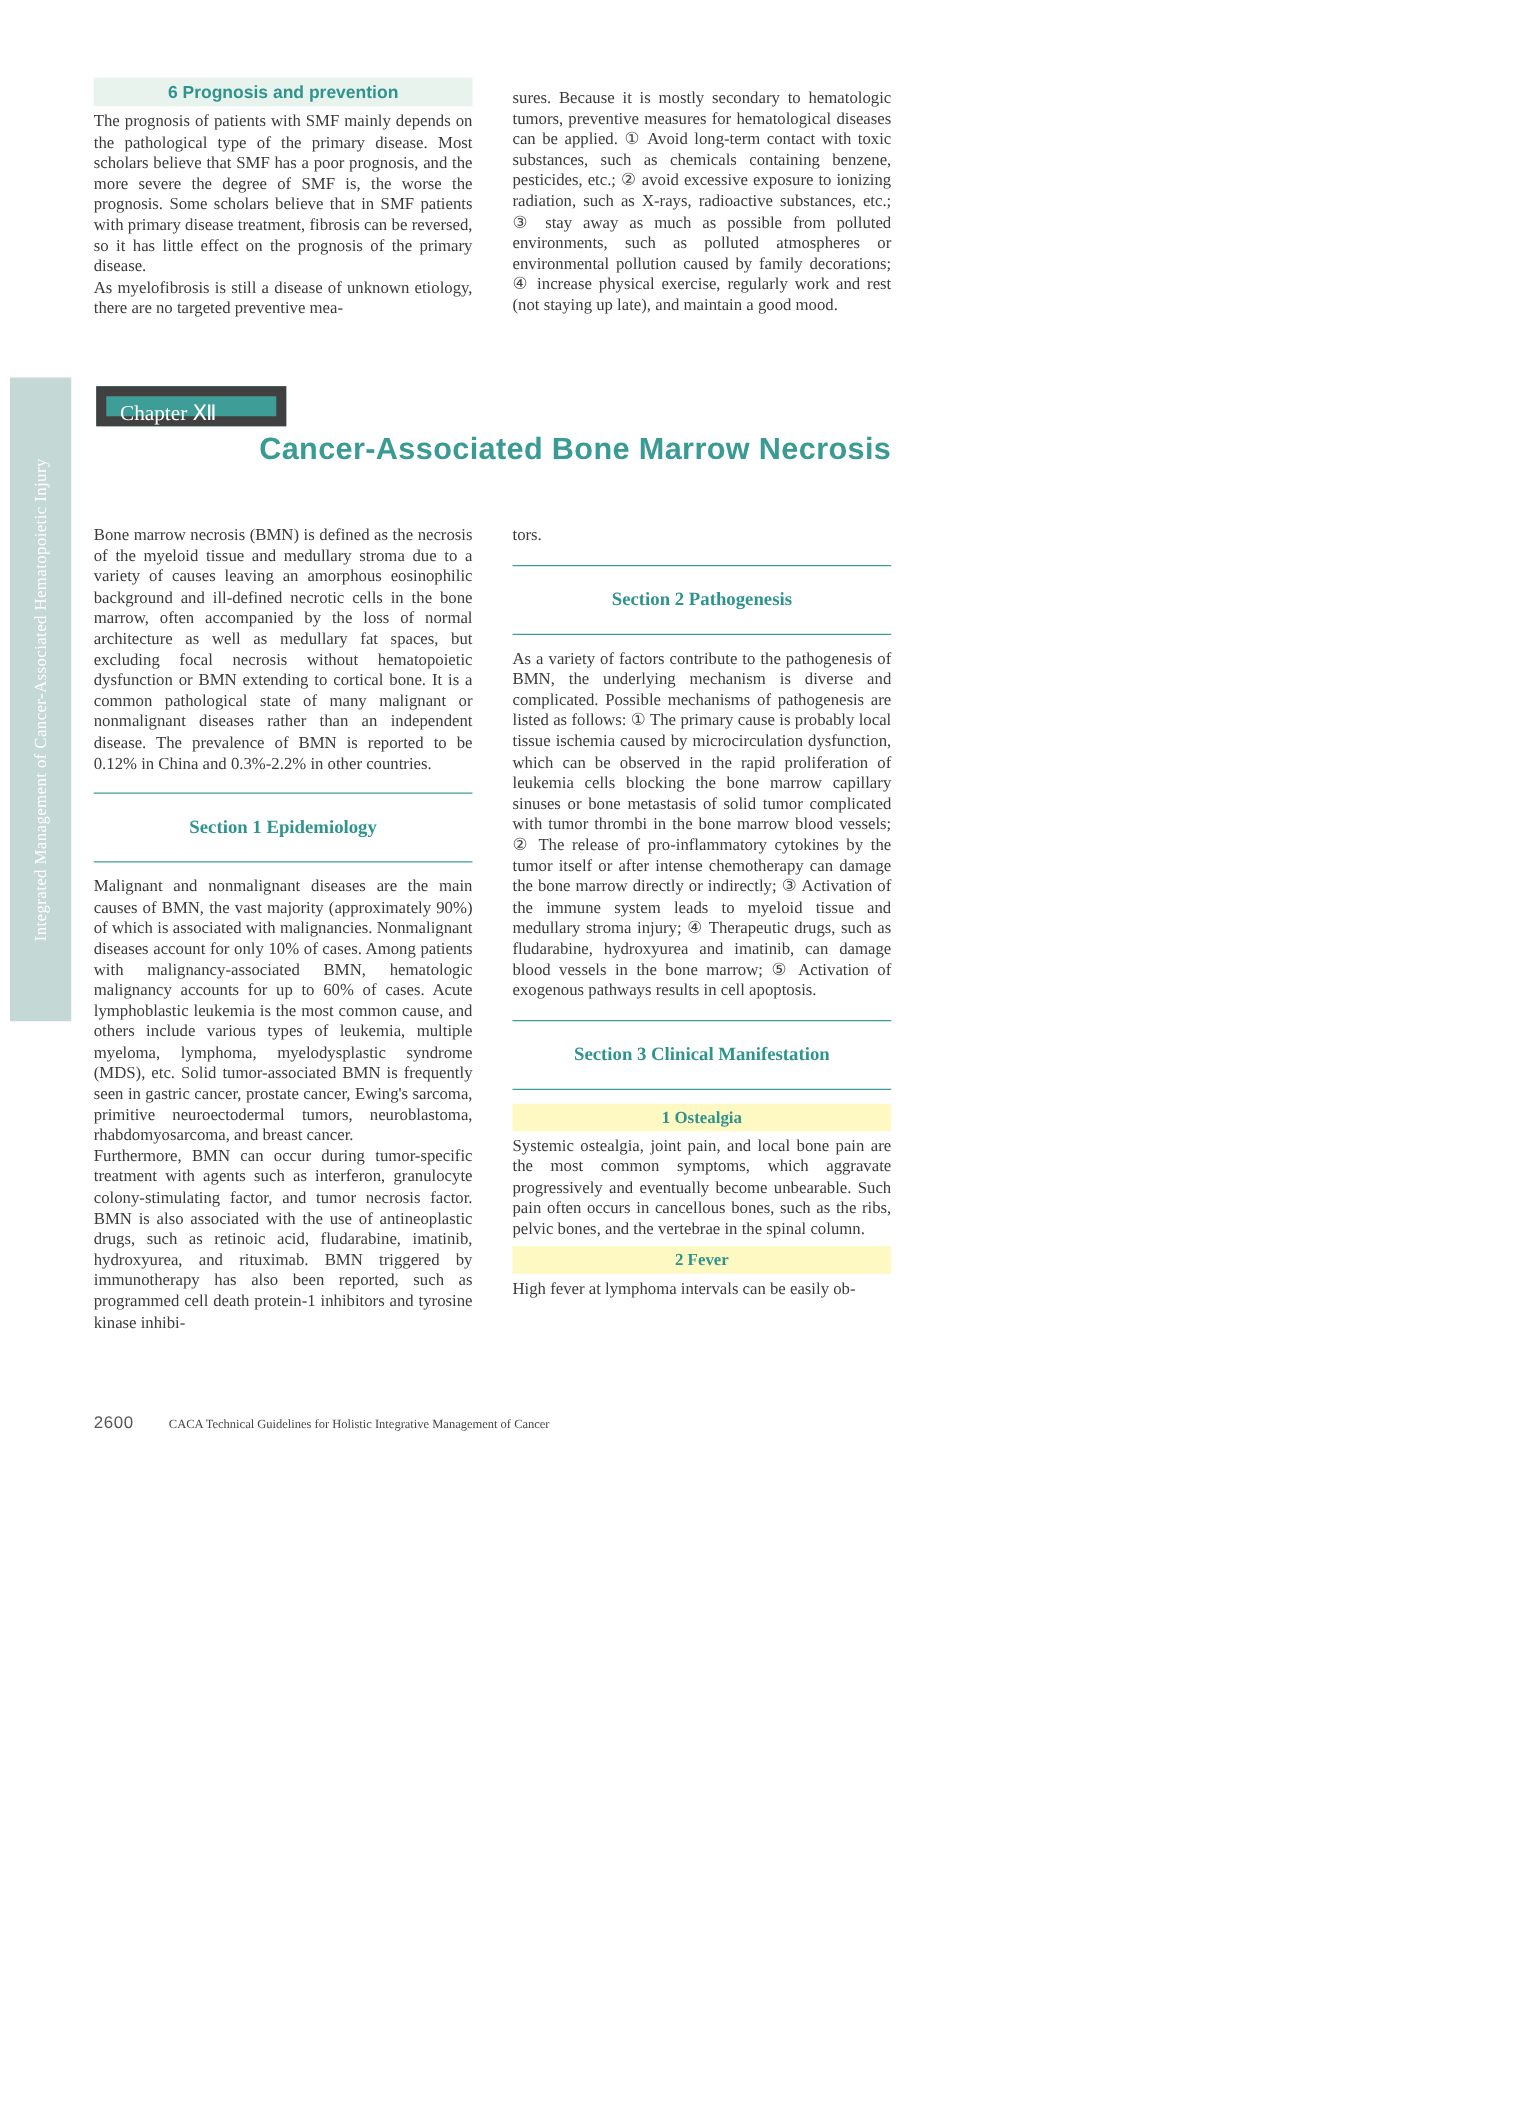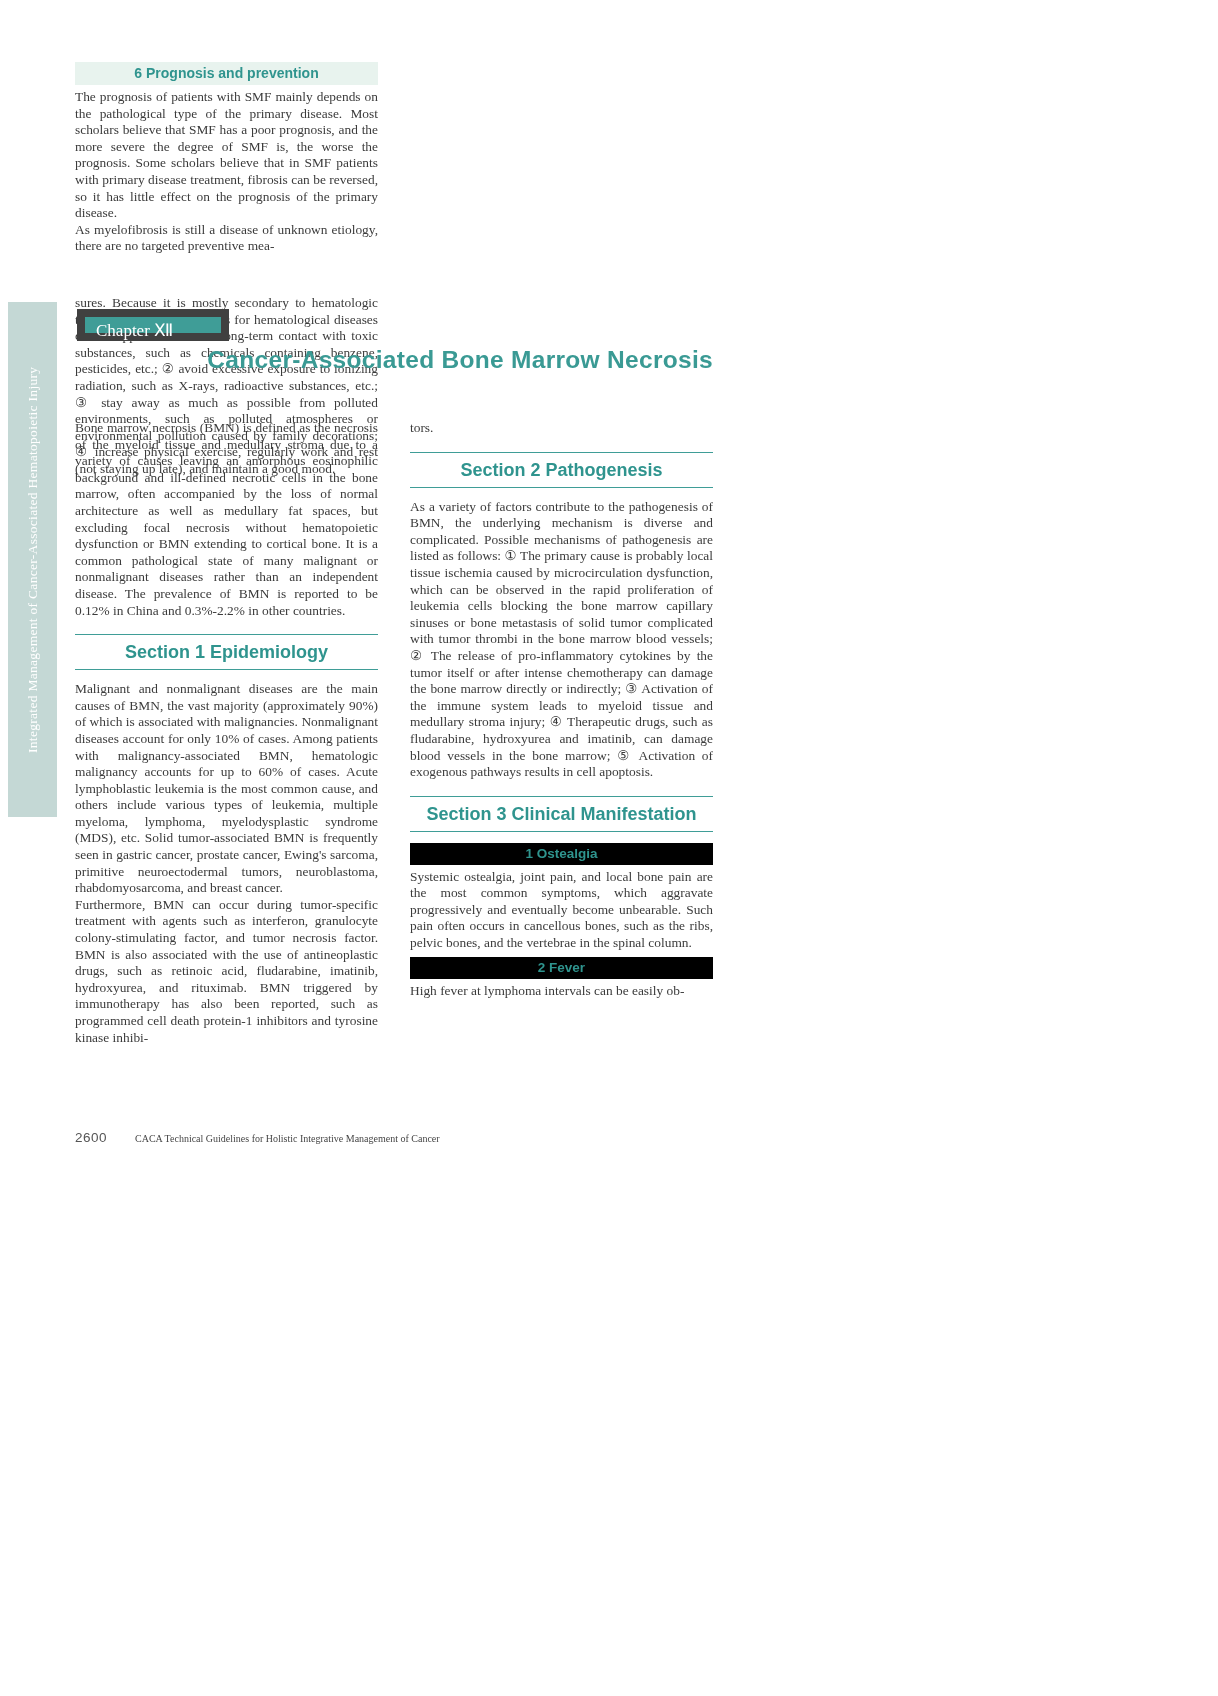--- a/index.html
+++ b/index.html
@@ -14,21 +14,21 @@
   }
   .sidebar-text {
     position:absolute; inset:0; display:flex; align-items:center; justify-content:center;
     writing-mode:vertical-rl; transform:rotate(180deg);
     color:#ffffff; font-size:13.5px; letter-spacing:0.3px; white-space:nowrap;
     font-family:"Liberation Serif", serif;
   }
   
   .two-col { position:absolute; left:75px; width:638px; display:flex; gap:32px; }
   .col { width:303px; }
-  .top-section { top:62px;flex-direction:column; }
+  .top-section { top:62px; }
   .top-right-pad { padding-top:8px; }
   .body-text {
     font-size:13.4px; line-height:16.6px; text-align:justify; color:#3b3b3b; margin:0;
   }
   .mint-bar {
     background:#e8f3ee; color:#2f948e; font-family:"Liberation Sans", sans-serif;
     font-weight:bold; font-size:14px; text-align:center; height:23px; line-height:23px;
     margin:0 0 4px 0;
   }
   
@@ -42,25 +42,25 @@
   }
   .page-title {
     position:absolute; left:75px; top:346px; width:638px; margin:0;
     text-align:right; font-family:"Liberation Sans", sans-serif; font-weight:bold;
     font-size:24.5px; color:#3a9a94; letter-spacing:0.3px;
   }
   .main-section { top:420px; }
   .section-head { margin:15px 0 11px 0; }
   .section-rule { border-top:1.5px solid #3f9d97; height:0; }
   .section-title {
-    font-family:Liberation Sans, sans-serif; font-weight:bold; font-size:18px;
-    color:#2f948e; text-align:center; margin:0; padding:7px 0 6px 0;
+    font-family:Liberation Serif, serif; font-weight:bold; font-size:15px;
+    color:#2f948e; text-align:center; margin:12px; padding:7px 0 6px 0;
   }
   .sub-bar {
-    background:#000000; color:#2f948e; font-family:Liberation Sans, sans-serif;
+    background:#fef9c3; color:#2f948e; font-family:Liberation Serif, serif;
     font-weight:bold; font-size:13.5px; text-align:center; height:22px; line-height:22px;
     margin:5px 0 4px 0;
   }
   .footer {
     position:absolute; left:75px; top:1130px; width:638px; display:flex;
     align-items:baseline; color:#4a4a4a;
   }
   .footer-pagenum {
     font-family:"Liberation Sans", sans-serif; font-size:13.5px; letter-spacing:0.5px;
     color:#555555; margin-right:28px;

